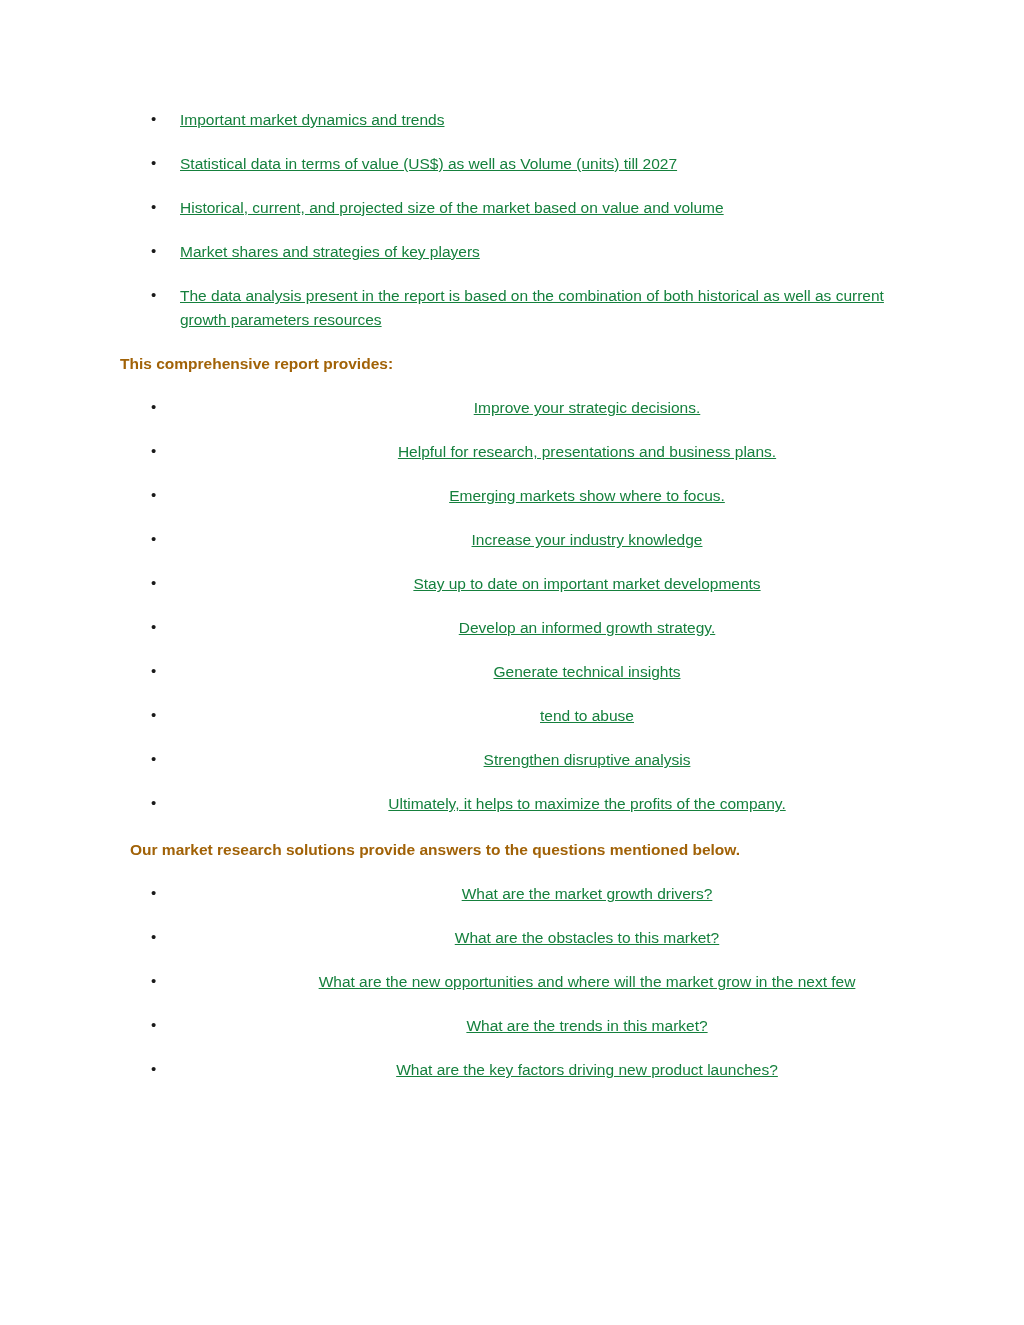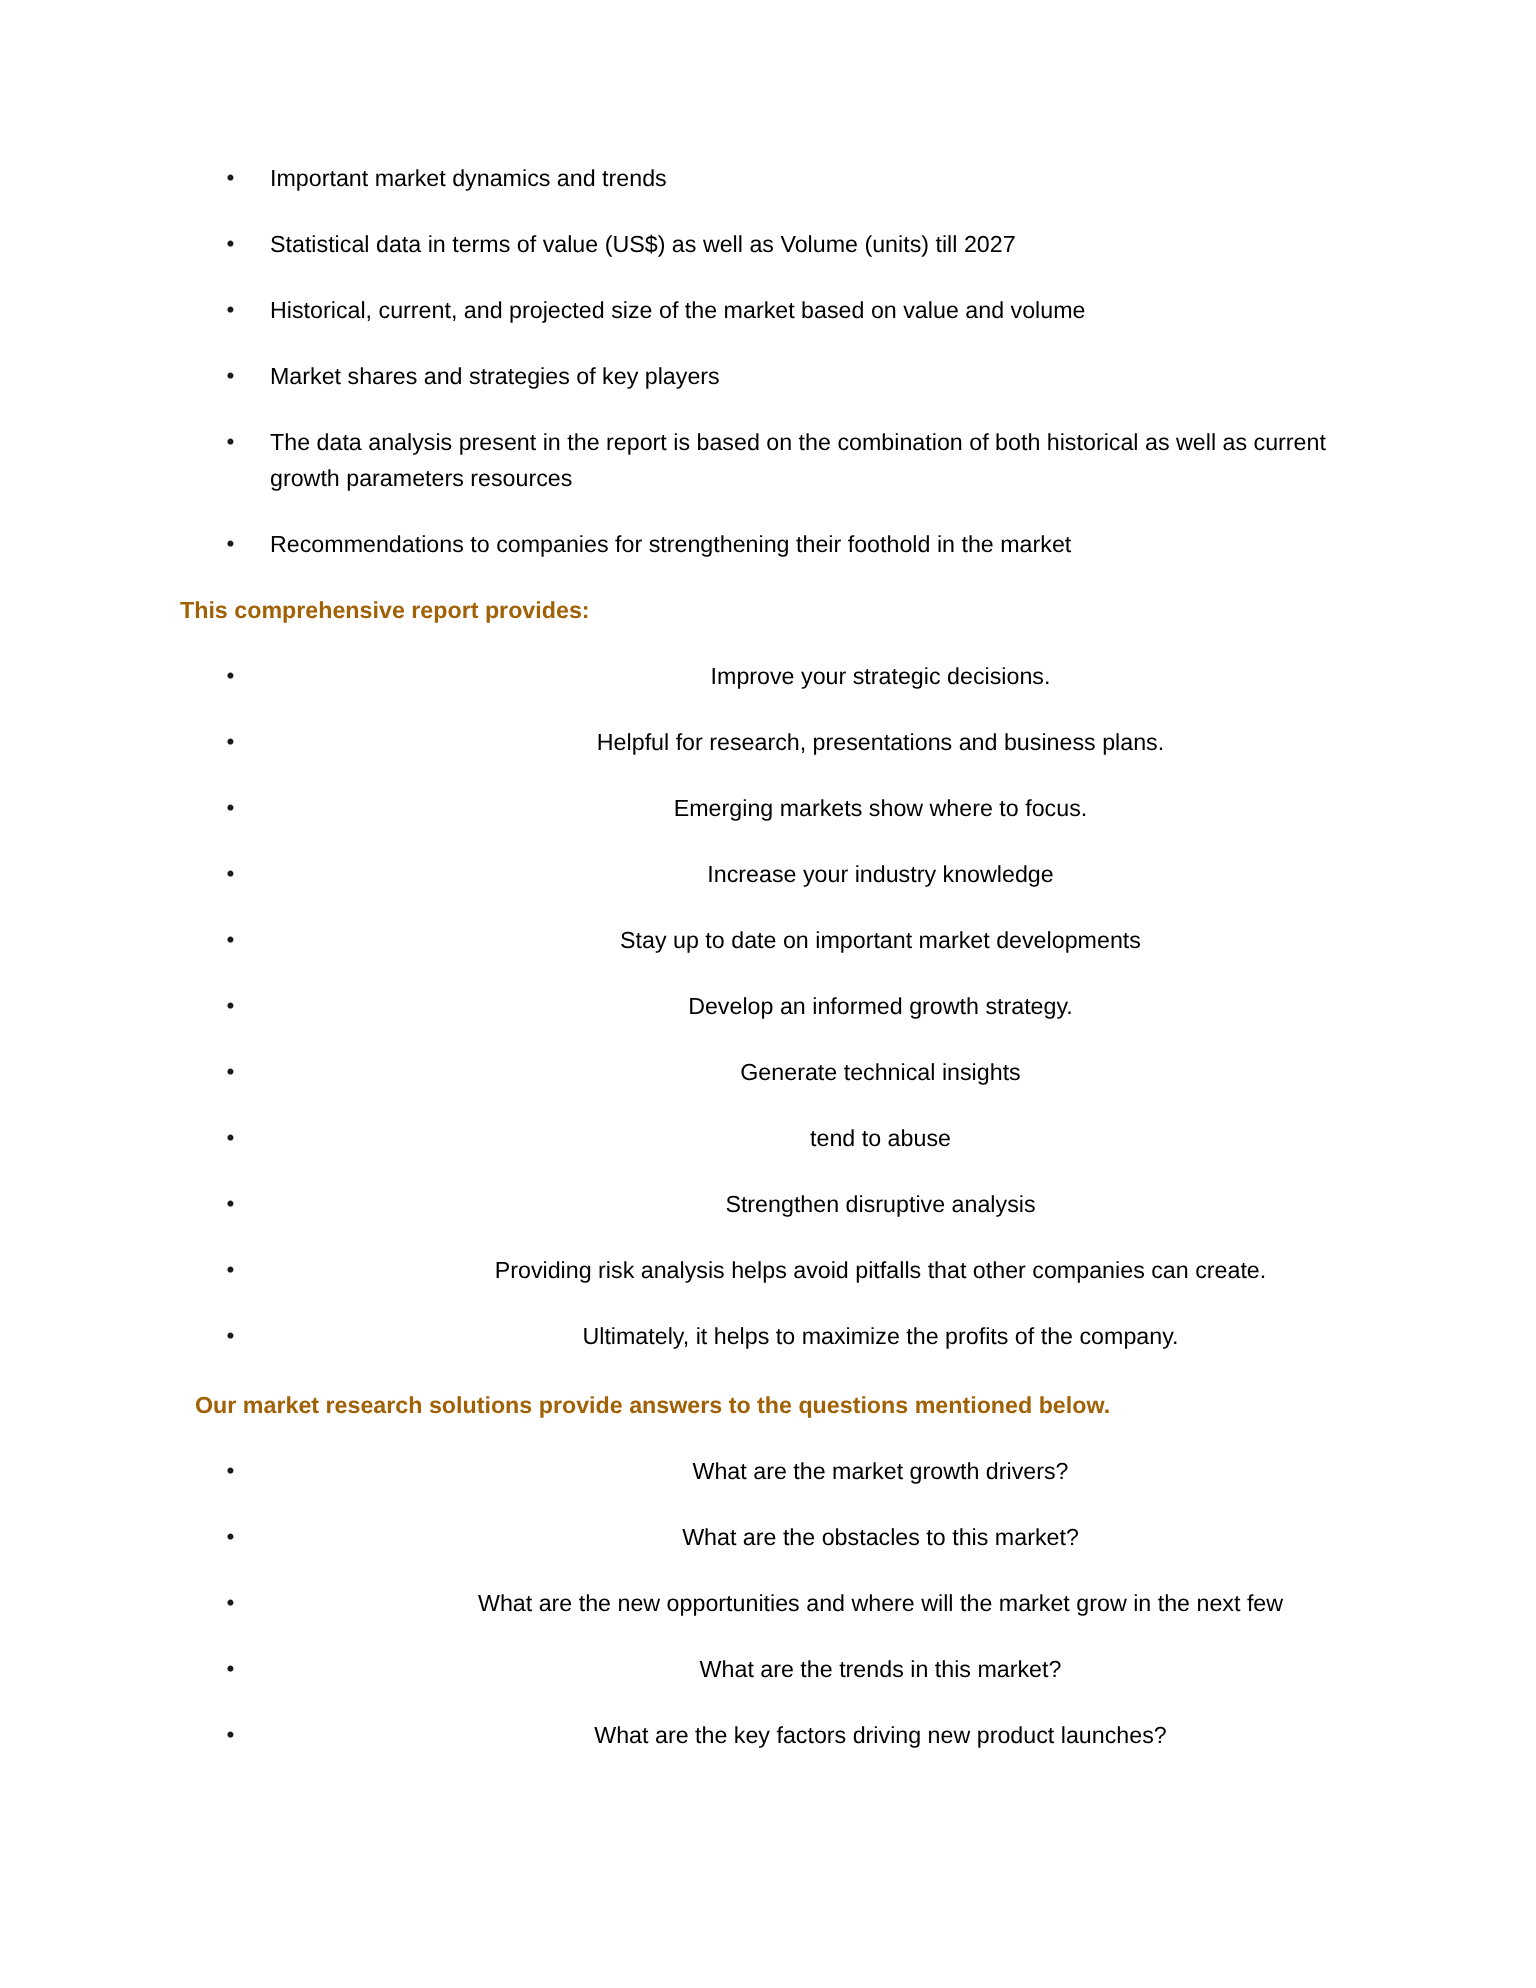--- a/index.html
+++ b/index.html
@@ -25,21 +25,22 @@
     list-style: none;
     margin: 0;
     padding: 0;
   }
   .list-item {
     position: relative;
     font-size: 15.5px;
     line-height: 1.55;
     margin: 0 0 20px 0;
     padding-left: 60px;
-    color: #000000;
+    color: #15803d;
+    text-decoration: underline;
   }
   .list-item::before {
     content: "\2022";
     position: absolute;
     left: 31px;
     top: -1px;
     font-size: 15px;
     line-height: 1.55;
     color: #1a1a1a;
   }
@@ -76,36 +77,34 @@
 <body>
 
 <div class="page">
 
   <ul class="list">
     <li class="list-item">Important market dynamics and trends</li>
     <li class="list-item">Statistical data in terms of value (US$) as well as Volume (units) till 2027</li>
     <li class="list-item">Historical, current, and projected size of the market based on value and volume</li>
     <li class="list-item">Market shares and strategies of key players</li>
     <li class="list-item">The data analysis present in the report is based on the combination of both historical as well as current growth parameters resources</li>
-    <li class="list-item">Recommendations to companies for strengthening their foothold in the market</li>
   </ul>
 
   <p class="heading">This comprehensive report provides:</p>
 
   <ul class="list indented">
     <li class="list-item">Improve your strategic decisions.</li>
     <li class="list-item">Helpful for research, presentations and business plans.</li>
     <li class="list-item">Emerging markets show where to focus.</li>
     <li class="list-item">Increase your industry knowledge</li>
     <li class="list-item">Stay up to date on important market developments</li>
     <li class="list-item">Develop an informed growth strategy.</li>
     <li class="list-item">Generate technical insights</li>
     <li class="list-item">tend to abuse</li>
     <li class="list-item">Strengthen disruptive analysis</li>
-    <li class="list-item">Providing risk analysis helps avoid pitfalls that other companies can create.</li>
     <li class="list-item">Ultimately, it helps to maximize the profits of the company.</li>
   </ul>
 
   <p class="heading second">Our market research solutions provide answers to the questions mentioned below.</p>
 
   <ul class="list indented">
     <li class="list-item">What are the market growth drivers?</li>
     <li class="list-item">What are the obstacles to this market?</li>
     <li class="list-item hang">
       <span>What are the new opportunities and where will the market grow in the next few</span>

